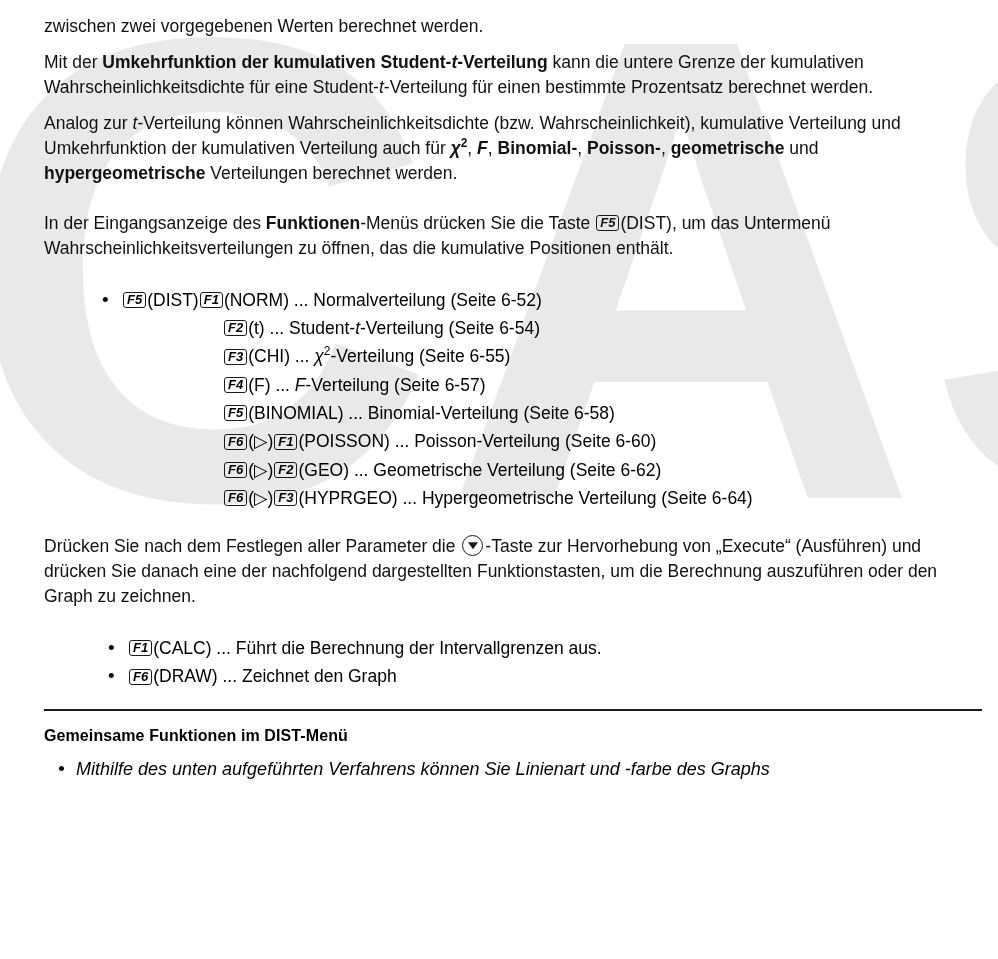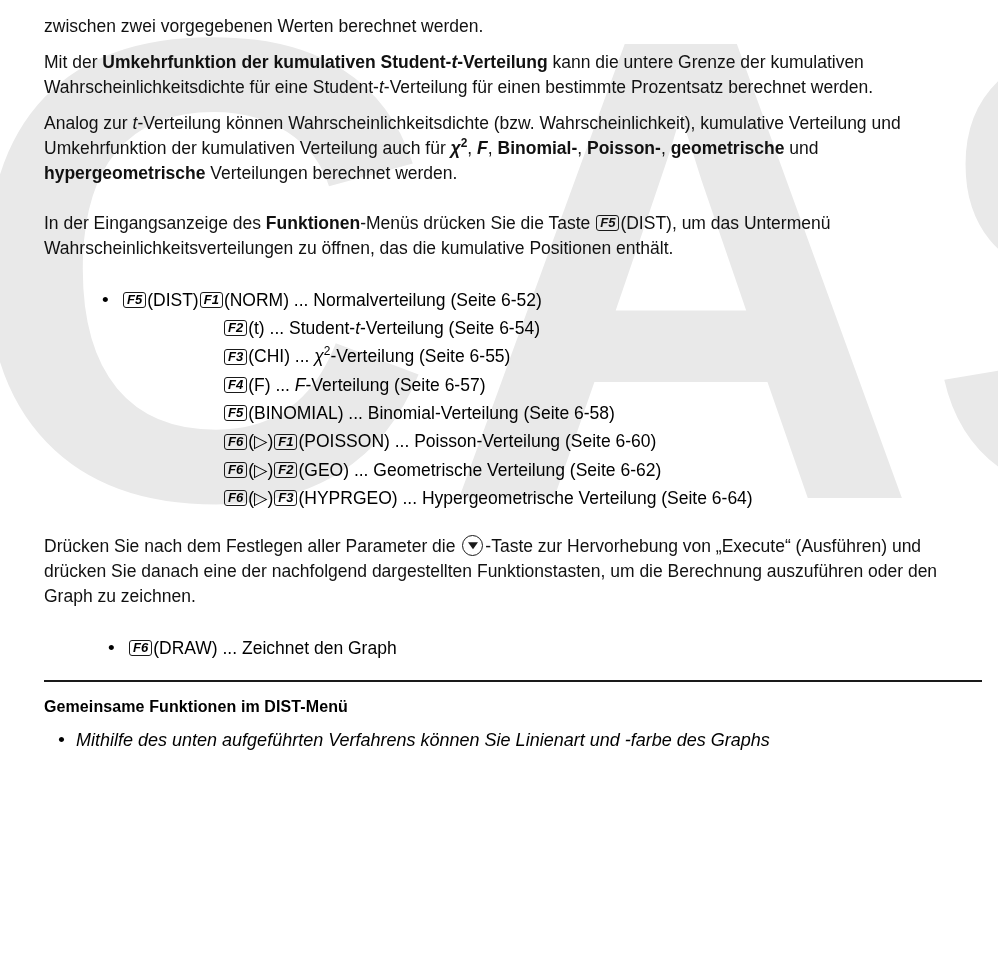--- a/index.html
+++ b/index.html
@@ -238,20 +238,23 @@
   <div class="spacer-lg"></div>
 
   <p class="para">
     <span>Drücken Sie nach dem Festlegen aller Parameter die </span><span class="keyround"></span><span>-Taste zur Hervorhebung von „Execute“ (Ausführen) und drücken Sie danach eine der nachfolgend dargestellten Funktionstasten, um die Berechnung auszuführen oder den Graph zu zeichnen.</span>
   </p>
 
   <div class="spacer-md"></div>
 
   <div class="func-list">
     <div class="func-item">
+      <span class="key"><span class="kf">F1</span></span><span>(CALC) ... Führt die Berechnung der Intervallgrenzen aus.</span>
+    </div>
+    <div class="func-item">
       <span class="key"><span class="kf">F6</span></span><span>(DRAW) ... Zeichnet den Graph</span>
     </div>
   </div>
 
   <hr class="rule">
 
   <h2 class="section-title">Gemeinsame Funktionen im DIST-Menü</h2>
 
   <div class="bullet-line">
     <span>Mithilfe des unten aufgeführten Verfahrens können Sie Linienart und -farbe des Graphs</span>

